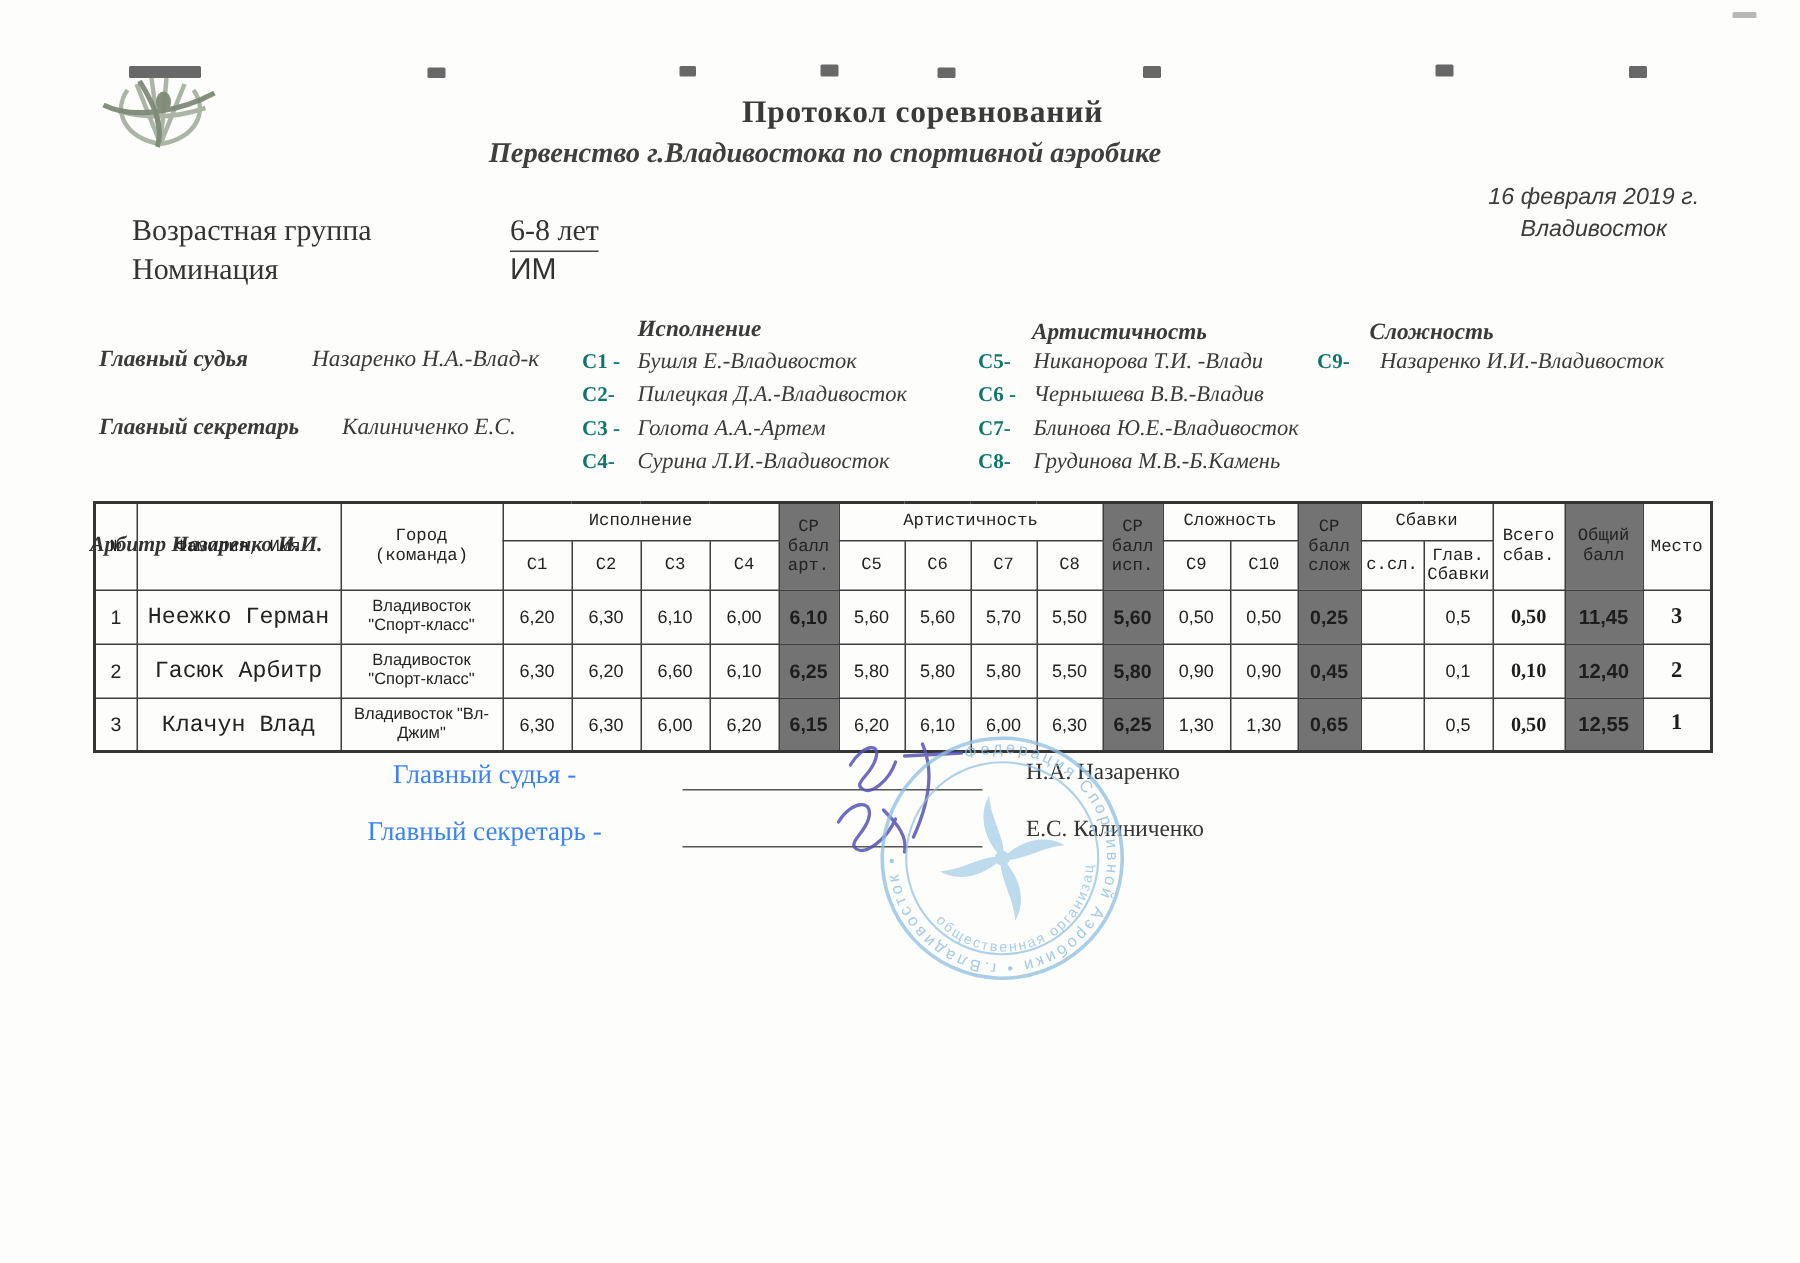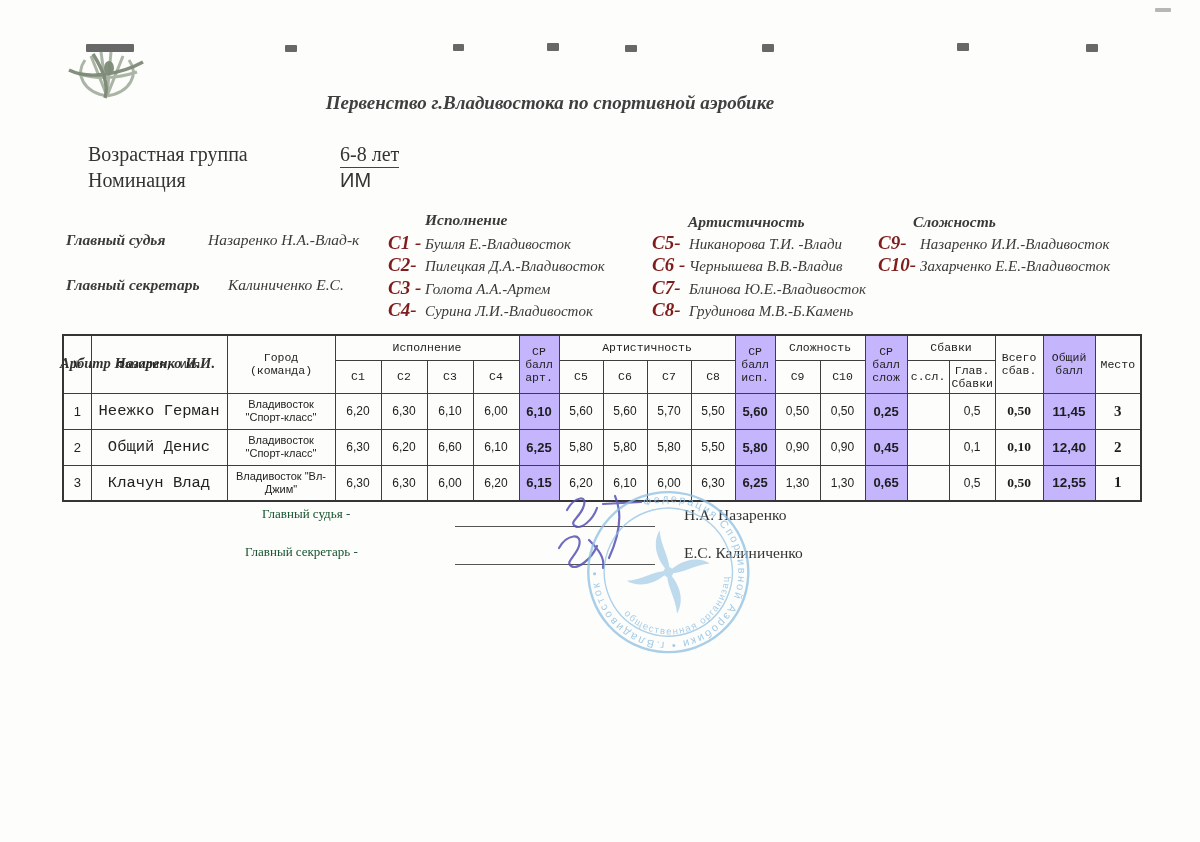--- a/index.html
+++ b/index.html
@@ -24,21 +24,21 @@
 
   .meta-label { font-size:20px; color:#333; }
   .meta-value { font-size:20px; color:#333; }
   .u { border-bottom:1.2px solid #444; padding-bottom:1px; }
 
   
   .off-label { font-weight:bold; font-style:italic; font-size:15.5px; color:#3a3a3a; }
   .off-name  { font-style:italic; font-size:15.5px; color:#3a3a3a; }
   .panel-title { font-weight:bold; font-style:italic; font-size:15.5px; color:#3a3a3a; }
   .judge-row { position:absolute; white-space:nowrap; }
-  .judge-code { display:inline-block; width:37px; font-weight:bold; font-style:italic; font-size:19px; color:#7f1d1d; }
+  .judge-code { display:inline-block; width:37px; font-weight:bold; font-size:14px; color:#0f766e; }
   .judge-name { font-style:italic; font-size:15px; color:#3a3a3a; }
   .arbiter { font-weight:bold; font-style:italic; font-size:14.5px; color:#333; }
 
   
   table.results { position:absolute; left:62px; top:334px; width:1078px;
     border-collapse:collapse; table-layout:fixed;
     font-family:"Liberation Mono", monospace; }
   table.results th, table.results td {
     border:1.6px solid #3e3e3e; text-align:center; vertical-align:middle;
     overflow:hidden; padding:1px 2px;
@@ -48,24 +48,24 @@
   tr.h1 th { height:25px; } tr.h2 th { height:33px; }
   tr.datarow { height:36px; }
   td.score { font-family:"Liberation Sans", sans-serif; font-size:12px; color:#222; }
   td.avg   { font-family:"Liberation Sans", sans-serif; font-size:13px; font-weight:bold; color:#1d1d1d; }
   td.name  { font-family:Liberation Mono, monospace; font-size:15.5px; color:#222; }
   td.team  { font-family:"Liberation Sans", sans-serif; font-size:11px; line-height:13px; color:#222; }
   td.num   { font-family:"Liberation Sans", sans-serif; font-size:13px; color:#222; }
   td.totded{ font-family:"Liberation Serif", serif; font-size:13.5px; font-weight:bold; color:#1d1d1d; }
   td.total { font-family:"Liberation Sans", sans-serif; font-size:13.5px; font-weight:bold; color:#1d1d1d; }
   td.place { font-family:"Liberation Serif", serif; font-size:15px; font-weight:bold; color:#1d1d1d; }
-  .sh { background:#c4b5fd; }
-
-  
-  .sig-label { font-size:13px; color:#14532d; }
+  .sh { background:#737373; }
+
+  
+  .sig-label { font-size:18px; color:#3b82f6; }
   .sig-name  { font-size:15.5px; color:#333; }
   .sig-line  { position:absolute; border-bottom:1.3px solid #555; width:200px; height:1px; }
 
   .stamp { opacity:.9; }
 </style>
 </head>
 <body>
 
 <div class="page">
 
@@ -91,22 +91,27 @@
         <path d="M16 30 Q44 38 74 28"></path>
       </g>
       <g stroke="#7e8a78" fill="none" stroke-width="3.4" opacity="0.95">
         <path d="M6 26 C26 36 58 30 80 18"></path>
         <path d="M30 10 C40 26 46 40 42 54"></path>
         <ellipse cx="46" cy="24" rx="5" ry="7" fill="#7e8a78" stroke="none"></ellipse>
       </g>
     </svg>
   </div>
 
+  <div class="abs doc-title">Протокол соревнований</div>
   <div class="abs doc-subtitle">Первенство г.Владивостока  по спортивной аэробике</div>
 
+  <div class="abs date-block">
+    <div>16 февраля 2019 г.</div>
+    <div>Владивосток</div>
+  </div>
 
   <div class="abs meta-label" style="left:88px;top:143px;">Возрастная группа</div>
   <div class="abs meta-value u" style="left:340px;top:143px;">6-8 лет</div>
   <div class="abs meta-label" style="left:88px;top:169px;">Номинация</div>
   <div class="abs meta-value" style="left:340px;top:169px;font-family:'Liberation Sans',sans-serif;">ИМ</div>
 
   <div class="abs off-label" style="left:66px;top:231px;">Главный судья</div>
   <div class="abs off-name" style="left:208px;top:231px;">Назаренко Н.А.-Влад-к</div>
   <div class="abs off-label" style="left:66px;top:276px;">Главный секретарь</div>
   <div class="abs off-name" style="left:228px;top:276px;">Калиниченко Е.С.</div>
@@ -119,21 +124,20 @@
   <div class="judge-row" style="left:388px;top:299px;"><span class="judge-code">С4-</span><span class="judge-name">Сурина Л.И.-Владивосток</span></div>
 
   <div class="abs panel-title" style="left:688px;top:213px;">Артистичность</div>
   <div class="judge-row" style="left:652px;top:232px;"><span class="judge-code">С5-</span><span class="judge-name">Никанорова Т.И. -Влади</span></div>
   <div class="judge-row" style="left:652px;top:254px;"><span class="judge-code">С6 -</span><span class="judge-name">Чернышева В.В.-Владив</span></div>
   <div class="judge-row" style="left:652px;top:277px;"><span class="judge-code">С7-</span><span class="judge-name">Блинова Ю.Е.-Владивосток</span></div>
   <div class="judge-row" style="left:652px;top:299px;"><span class="judge-code">С8-</span><span class="judge-name">Грудинова М.В.-Б.Камень</span></div>
 
   <div class="abs panel-title" style="left:913px;top:213px;">Сложность</div>
   <div class="judge-row" style="left:878px;top:232px;"><span class="judge-code" style="width:42px;">С9-</span><span class="judge-name">Назаренко И.И.-Владивосток</span></div>
-  <div class="judge-row" style="left:878px;top:254px;"><span class="judge-code" style="width:42px;">С10-</span><span class="judge-name">Захарченко Е.Е.-Владивосток</span></div>
 
   <table class="results">
     <colgroup>
       <col style="width:28px">
         <col style="width:136px">
         <col style="width:108px">
       <col style="width:46px">
         <col style="width:46px">
         <col style="width:46px">
         <col style="width:46px">
@@ -201,21 +205,21 @@
       <td class="score">0,50</td>
       <td class="avg sh">0,25</td>
       <td class="score"></td>
       <td class="score">0,5</td>
       <td class="totded">0,50</td>
       <td class="total sh">11,45</td>
       <td class="place">3</td>
     </tr>
     <tr class="datarow">
       <td class="num">2</td>
-      <td class="name">Общий Денис</td>
+      <td class="name">Гасюк Арбитр</td>
       <td class="team">Владивосток "Спорт-класс"</td>
       <td class="score">6,30</td>
       <td class="score">6,20</td>
       <td class="score">6,60</td>
       <td class="score">6,10</td>
       <td class="avg sh">6,25</td>
       <td class="score">5,80</td>
       <td class="score">5,80</td>
       <td class="score">5,80</td>
       <td class="score">5,50</td>

